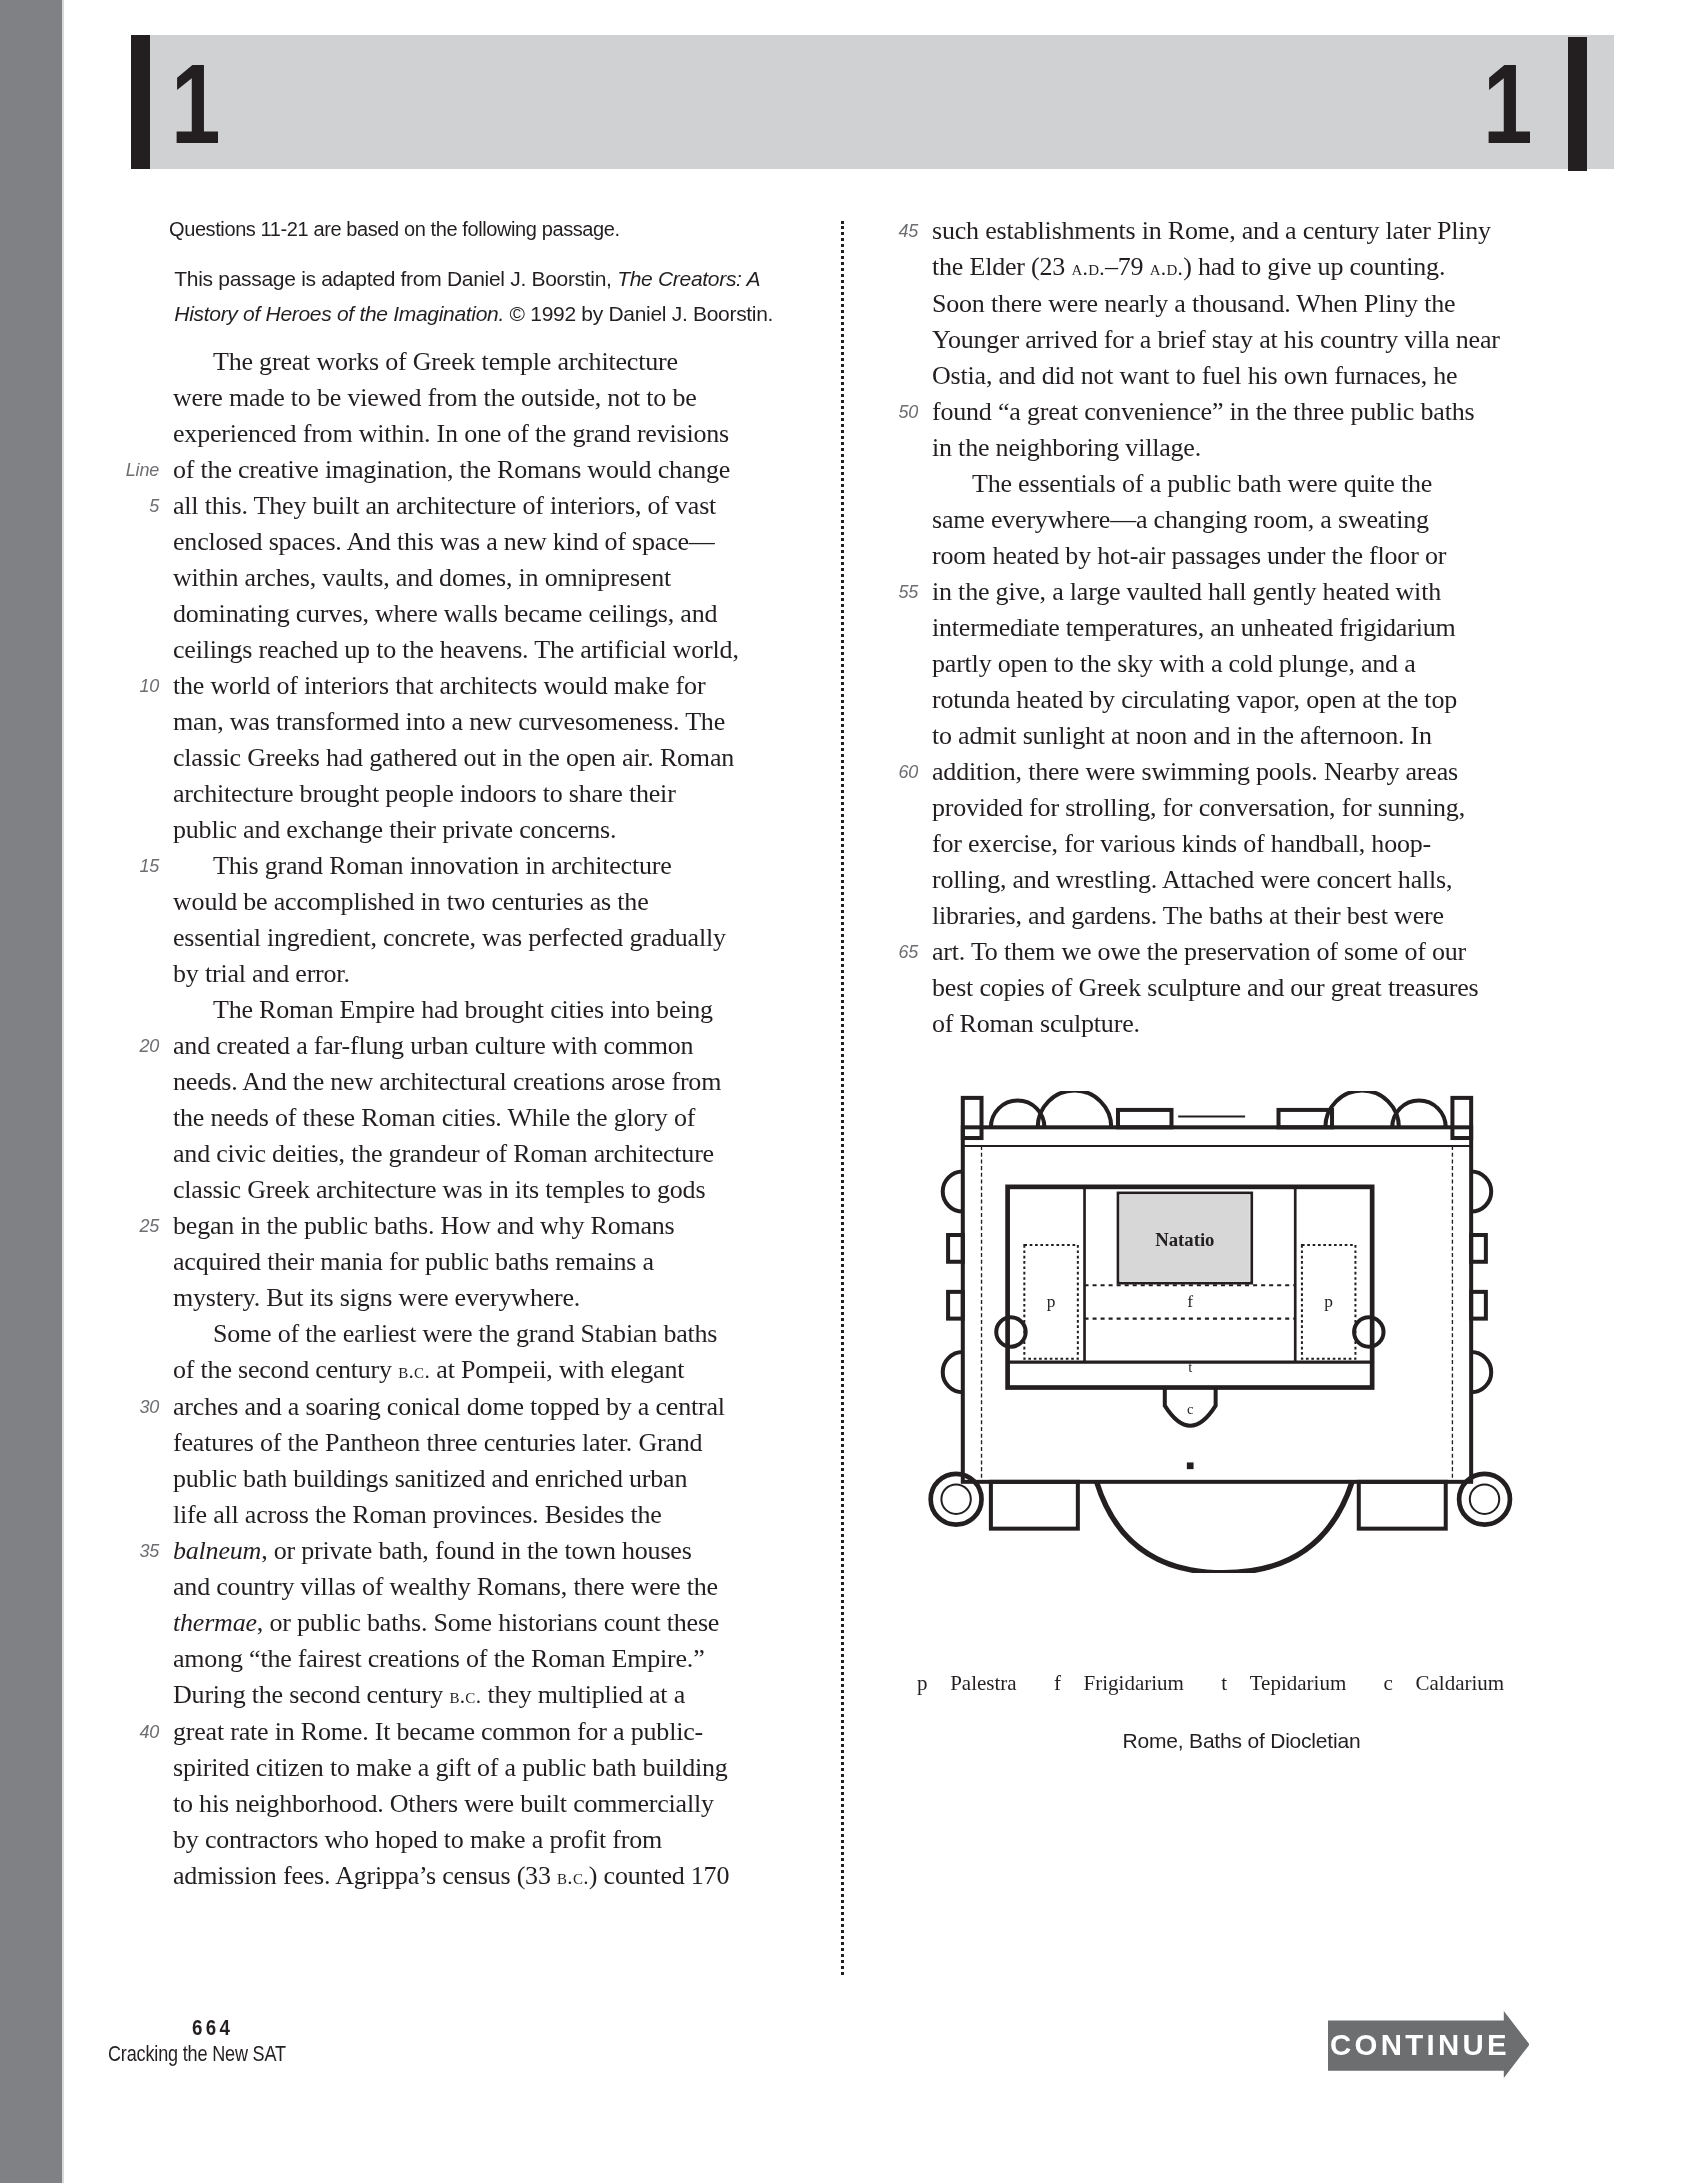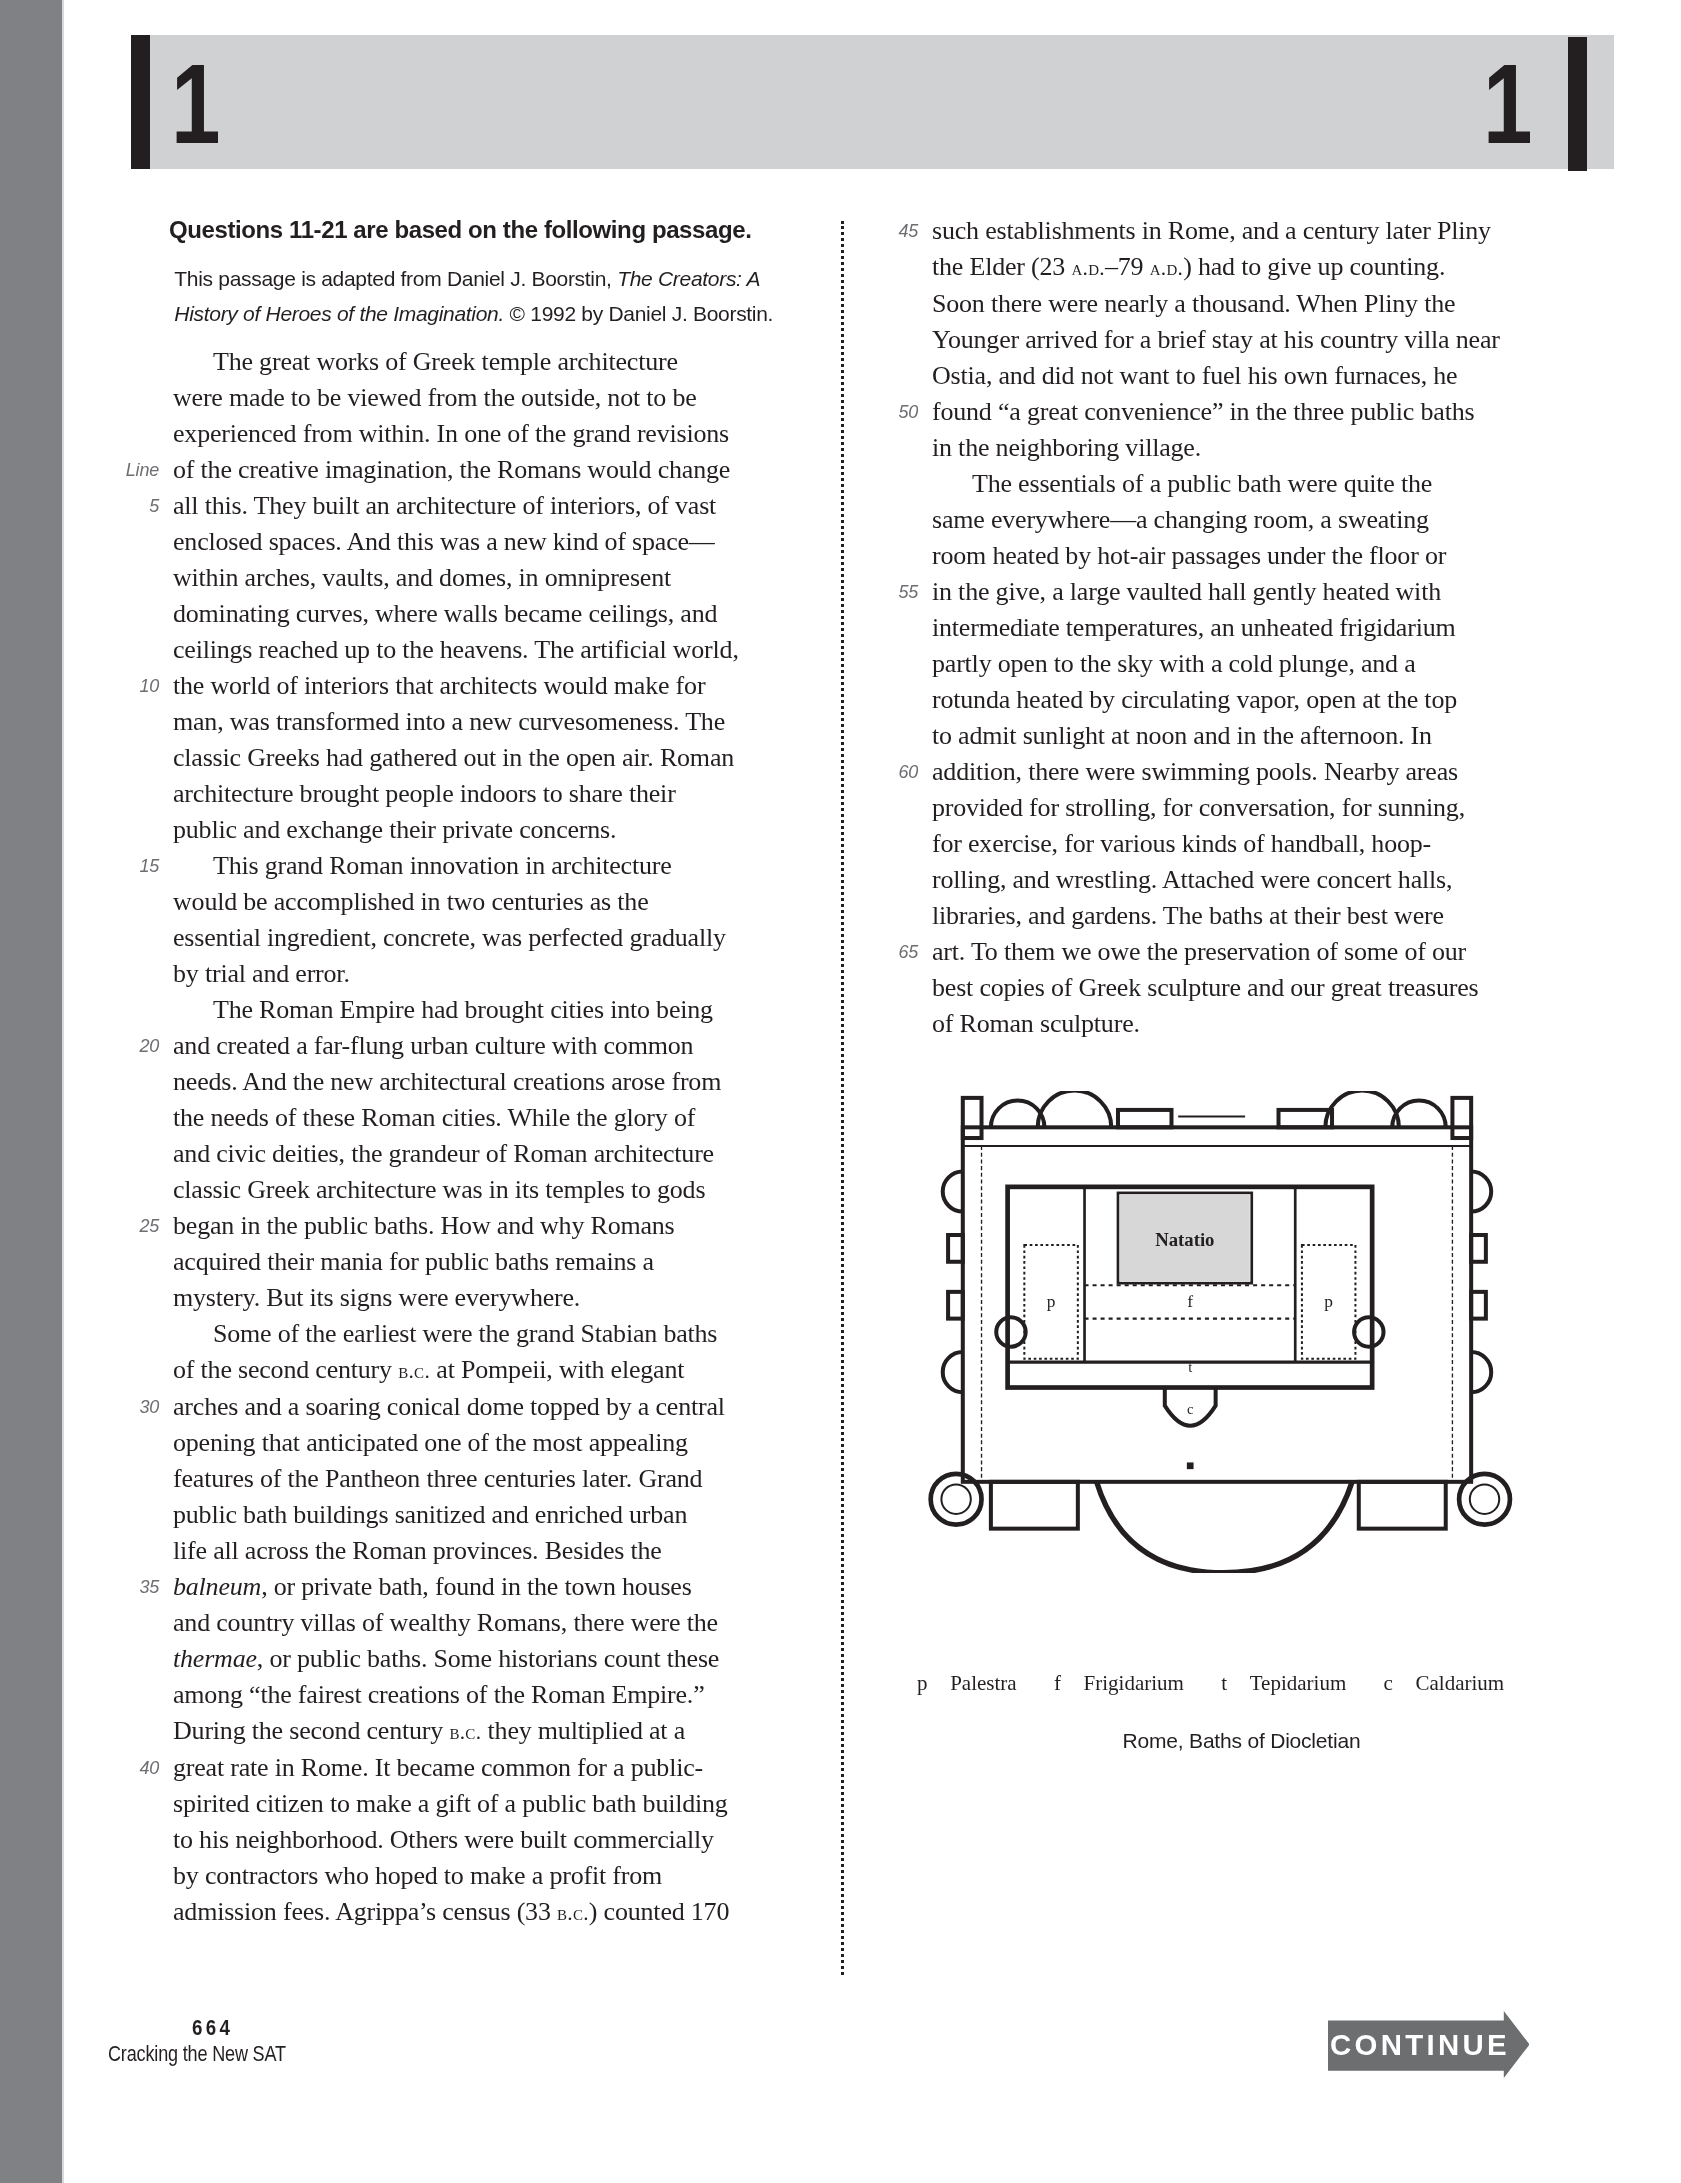--- a/index.html
+++ b/index.html
@@ -22,22 +22,22 @@
     font-weight: bold; font-size: 114px; line-height: 100px; color: #231f20;
     transform: scaleX(0.78); transform-origin: left top;
   }
   .section-num.left { left: 171px; }
   .section-num.right { left: 1483px; }
 
   .col-left { position: absolute; left: 173px; top: 213px; width: 643px; }
   .col-right { position: absolute; left: 932px; top: 213px; width: 656px; }
 
   .q-heading {
-    font-family: "Liberation Sans", "DejaVu Sans", sans-serif; font-weight: bold;
-    font-size: 24px; line-height: 33px; letter-spacing: -0.4px; margin: 0 0 14.7px -4px;
+    font-family: "Liberation Sans", "DejaVu Sans", sans-serif; font-weight: normal;
+    font-size: 20px; line-height: 33px; letter-spacing: -0.4px; margin: 0 0 14.7px -4px;
     white-space: nowrap;
   }
   .source-note {
     font-family: "Liberation Sans", "DejaVu Sans", sans-serif; font-size: 21px;
     line-height: 35px; letter-spacing: -0.3px; margin: 0 0 13.4px 1.3px; width: 643px;
   }
   .source-note i { font-style: italic; }
 
   .passage-line {
     position: relative; font-size: 26px; line-height: 36px; white-space: nowrap;
@@ -129,21 +129,20 @@
       <div class="passage-line"><span>needs. And the new architectural creations arose from</span></div>
       <div class="passage-line"><span>the needs of these Roman cities. While the glory of</span></div>
       <div class="passage-line"><span>and civic deities, the grandeur of Roman architecture</span></div>
       <div class="passage-line"><span>classic Greek architecture was in its temples to gods</span></div>
       <div class="passage-line"><span class="line-num">25</span><span>began in the public baths. How and why Romans</span></div>
       <div class="passage-line"><span>acquired their mania for public baths remains a</span></div>
       <div class="passage-line"><span>mystery. But its signs were everywhere.</span></div>
       <div class="passage-line indent"><span>Some of the earliest were the grand Stabian baths</span></div>
       <div class="passage-line"><span>of the second century <span class="smallcaps">b.c.</span> at Pompeii, with elegant</span></div>
       <div class="passage-line"><span class="line-num">30</span><span>arches and a soaring conical dome topped by a central</span></div>
-      <div class="passage-line"><span>opening that anticipated one of the most appealing</span></div>
       <div class="passage-line"><span>features of the Pantheon three centuries later. Grand</span></div>
       <div class="passage-line"><span>public bath buildings sanitized and enriched urban</span></div>
       <div class="passage-line"><span>life all across the Roman provinces. Besides the</span></div>
       <div class="passage-line"><span class="line-num">35</span><span><i>balneum</i>, or private bath, found in the town houses</span></div>
       <div class="passage-line"><span>and country villas of wealthy Romans, there were the</span></div>
       <div class="passage-line"><span><i>thermae</i>, or public baths. Some historians count these</span></div>
       <div class="passage-line"><span>among “the fairest creations of the Roman Empire.”</span></div>
       <div class="passage-line"><span>During the second century <span class="smallcaps">b.c.</span> they multiplied at a</span></div>
       <div class="passage-line"><span class="line-num">40</span><span>great rate in Rome. It became common for a public-</span></div>
       <div class="passage-line"><span>spirited citizen to make a gift of a public bath building</span></div>

